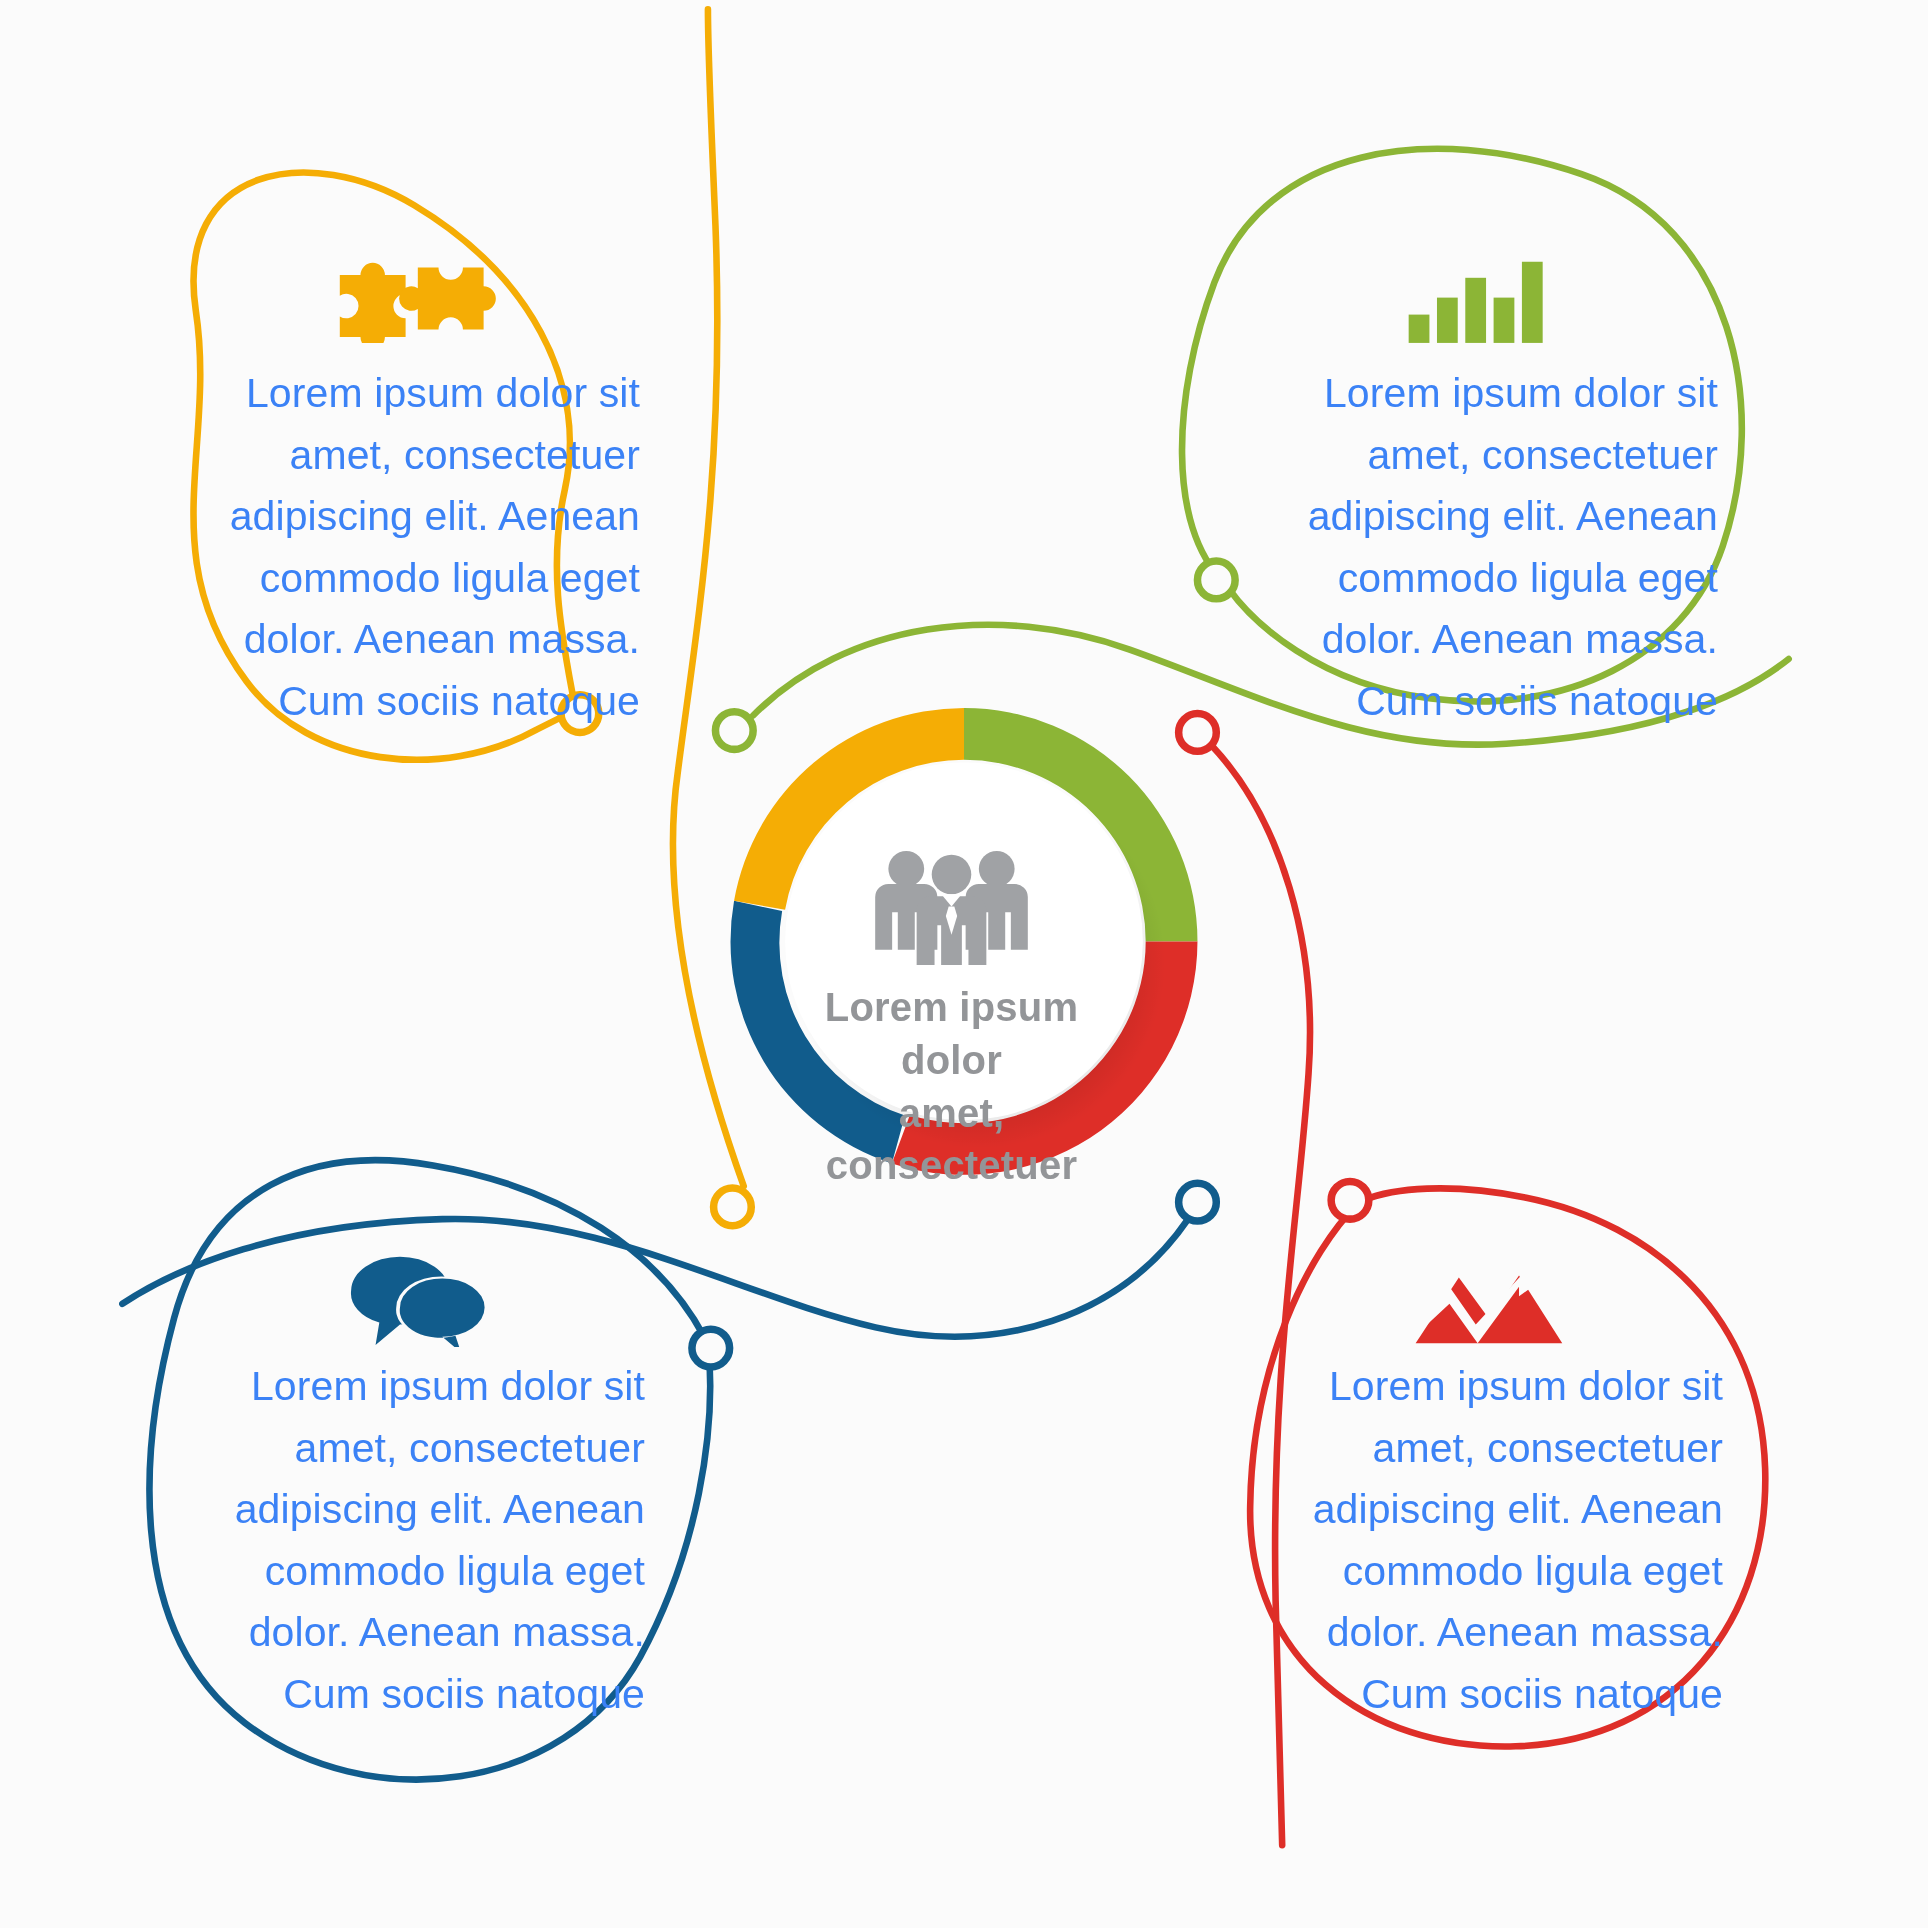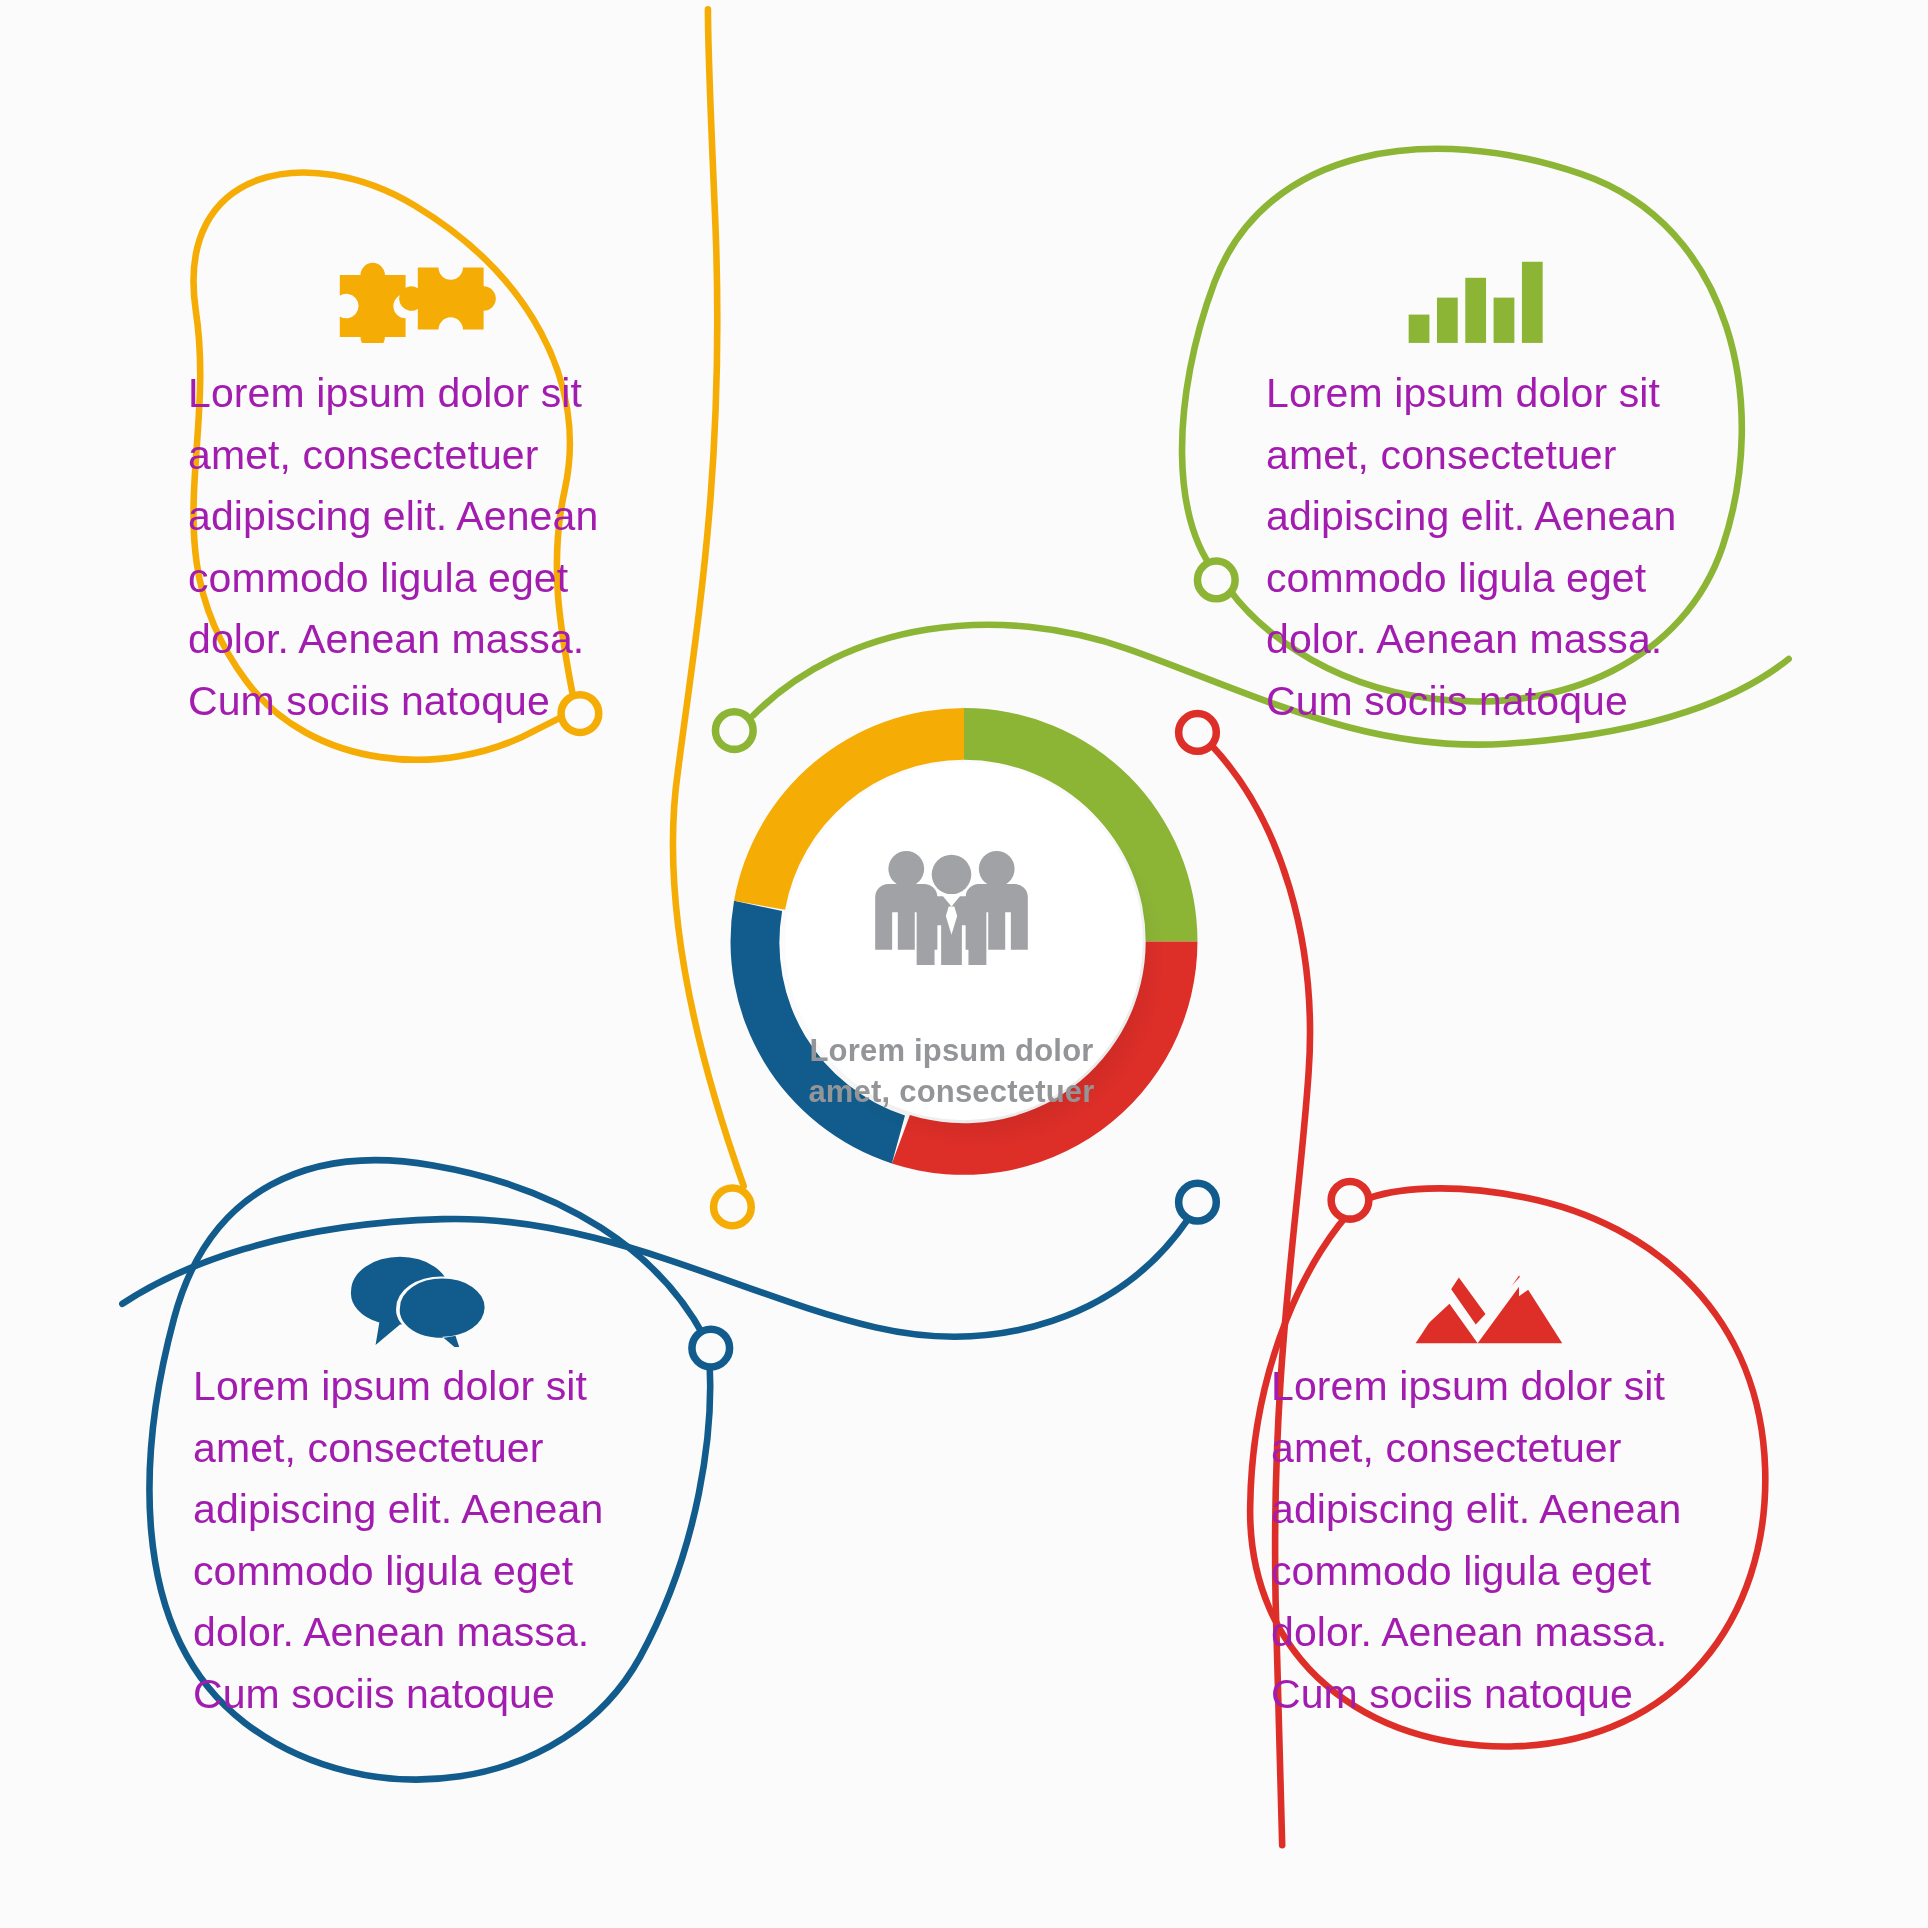--- a/index.html
+++ b/index.html
@@ -8,45 +8,45 @@
     background:#fbfbfb;
     font-family:"Liberation Sans", sans-serif;
     overflow:hidden;
     position:relative;
   }
   #stage{position:absolute;inset:0;width:1928px;height:1928px;}
   svg.layer{position:absolute;left:0;top:0;width:1928px;height:1928px;}
 
   .bubble-text{
     position:absolute;
-    color:#a21caf;
+    color:#3b82f6;
     font-size:41px;
     line-height:1.50;
-    text-align:left;
+    text-align:right;
     white-space:pre-line;
     letter-spacing:0.1px;
   }
   #tl-text{left:188px; top:363px; width:452px;}
   #tr-text{left:1266px; top:363px; width:452px;}
   #bl-text{left:193px; top:1356px; width:452px;}
   #br-text{left:1271px; top:1356px; width:452px;}
 
   .icon-box{position:absolute;display:flex;align-items:flex-end;justify-content:center;}
   #tl-icon{left:311px; top:254px; width:207px; height:89px;}
   #tr-icon{left:1375px; top:254px; width:207px; height:89px;}
   #bl-icon{left:320px; top:1248px; width:207px; height:99px;}
   #br-icon{left:1384px; top:1248px; width:207px; height:99px;}
 
   #center-icon{
     position:absolute;left:852px;top:843px;width:198px;height:127px;
     display:flex;align-items:center;justify-content:center;
   }
   #center-text{
-    position:absolute;left:782px;top:1031px;width:339px;
-    text-align:center;color:#939598;font-size:31px;font-weight:bold;
+    position:absolute;left:782px;top:981px;width:339px;
+    text-align:center;color:#939598;font-size:40px;font-weight:bold;
     line-height:1.32;white-space:pre-line;letter-spacing:0.2px;
   }
 </style>
 </head>
 <body>
 
 <div id="stage">
 
   <svg class="layer" viewBox="0 0 2048 2048">
     <defs>

